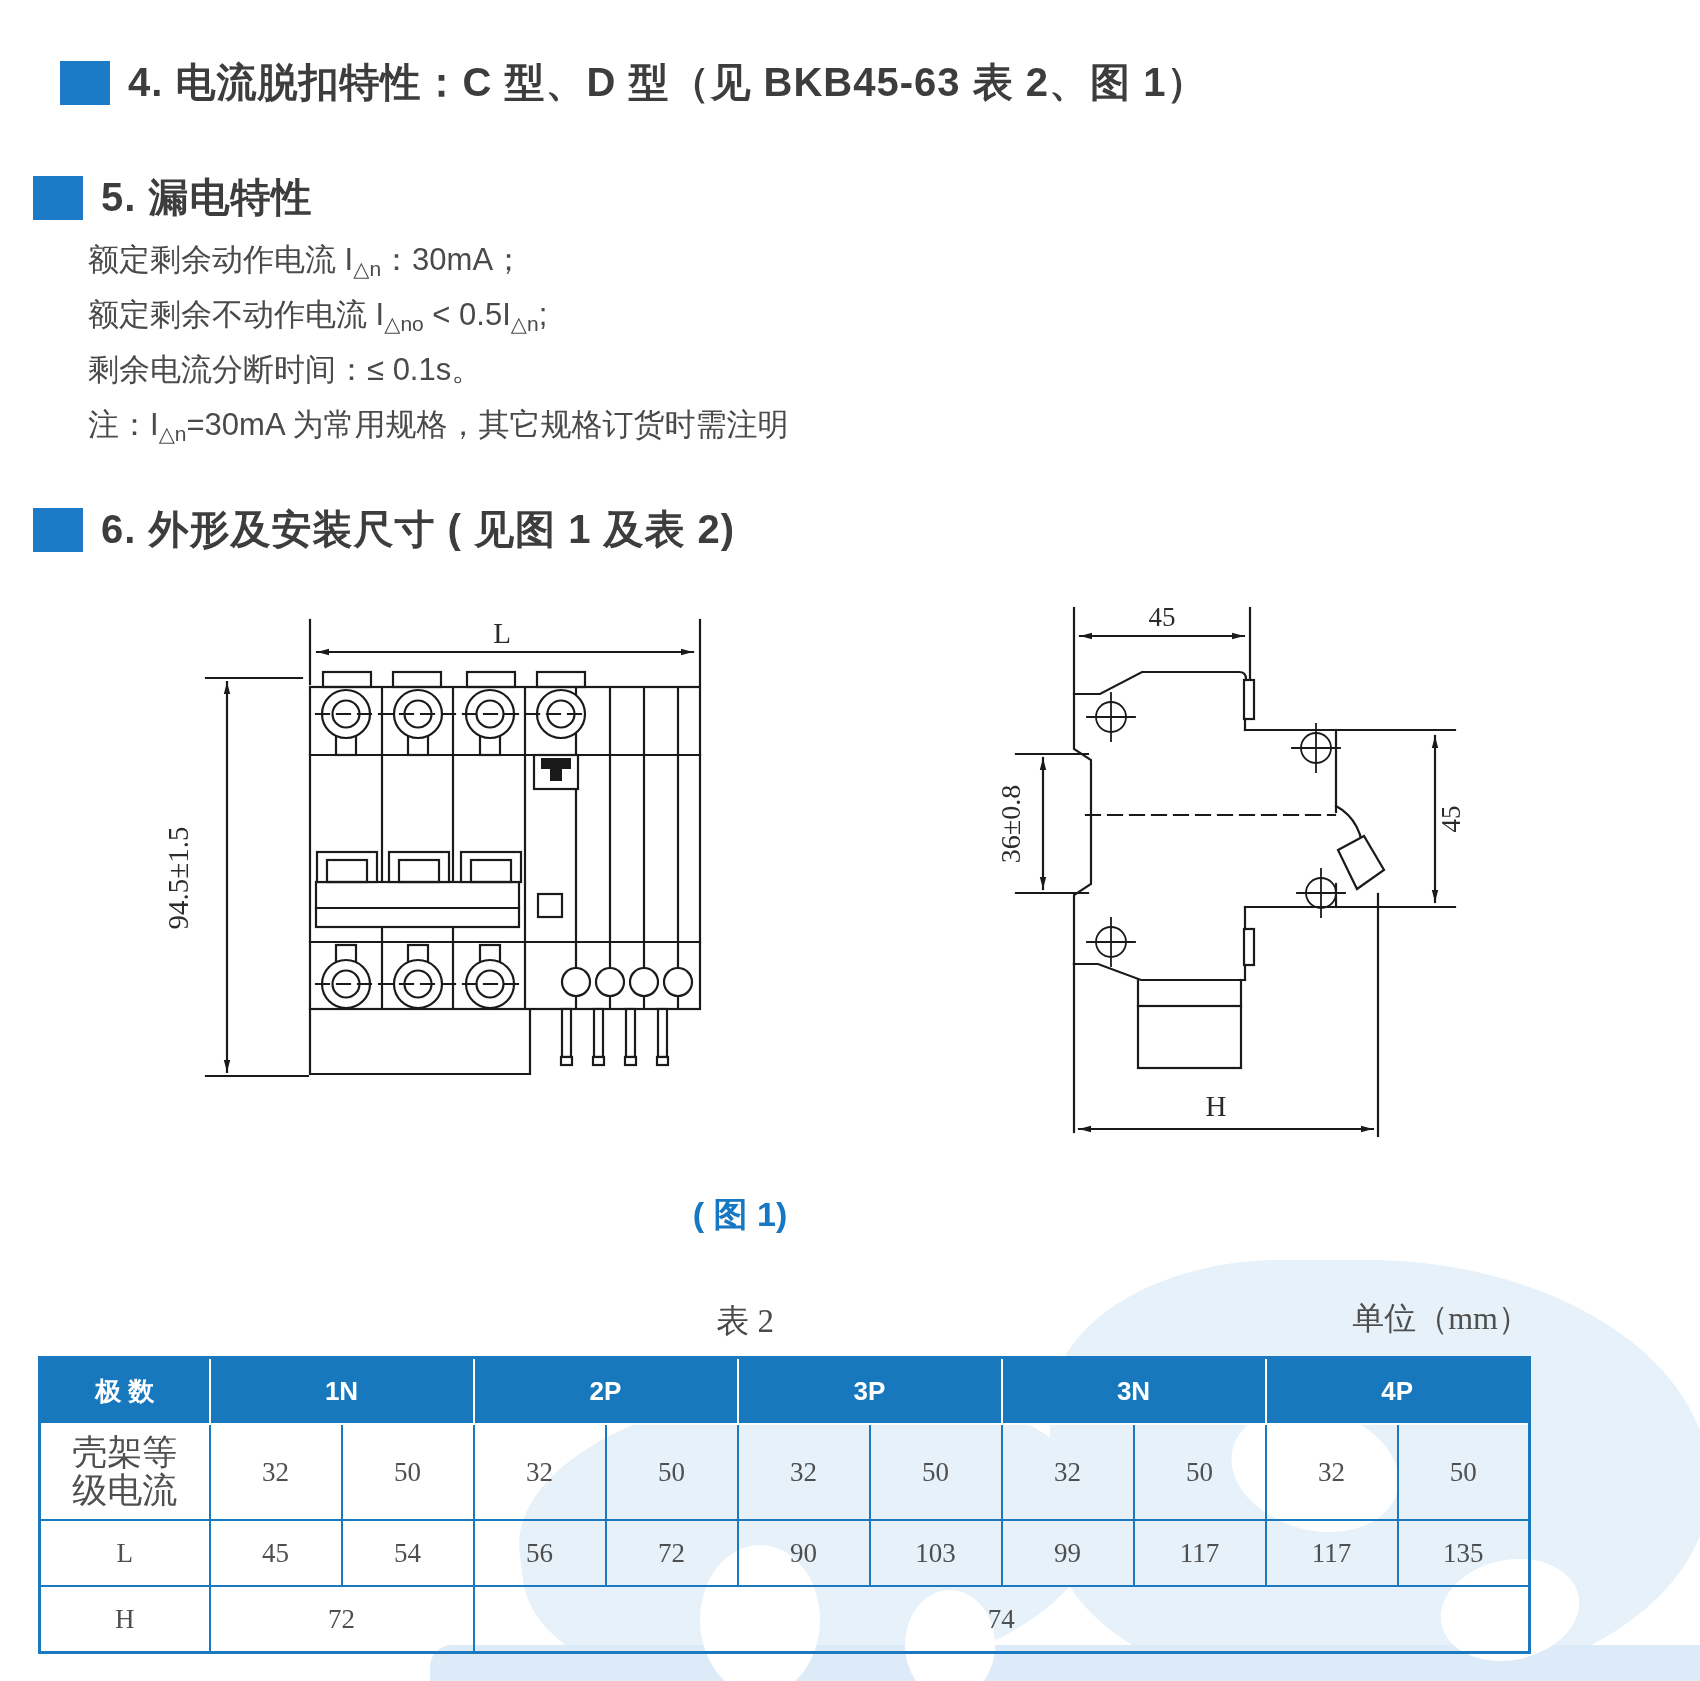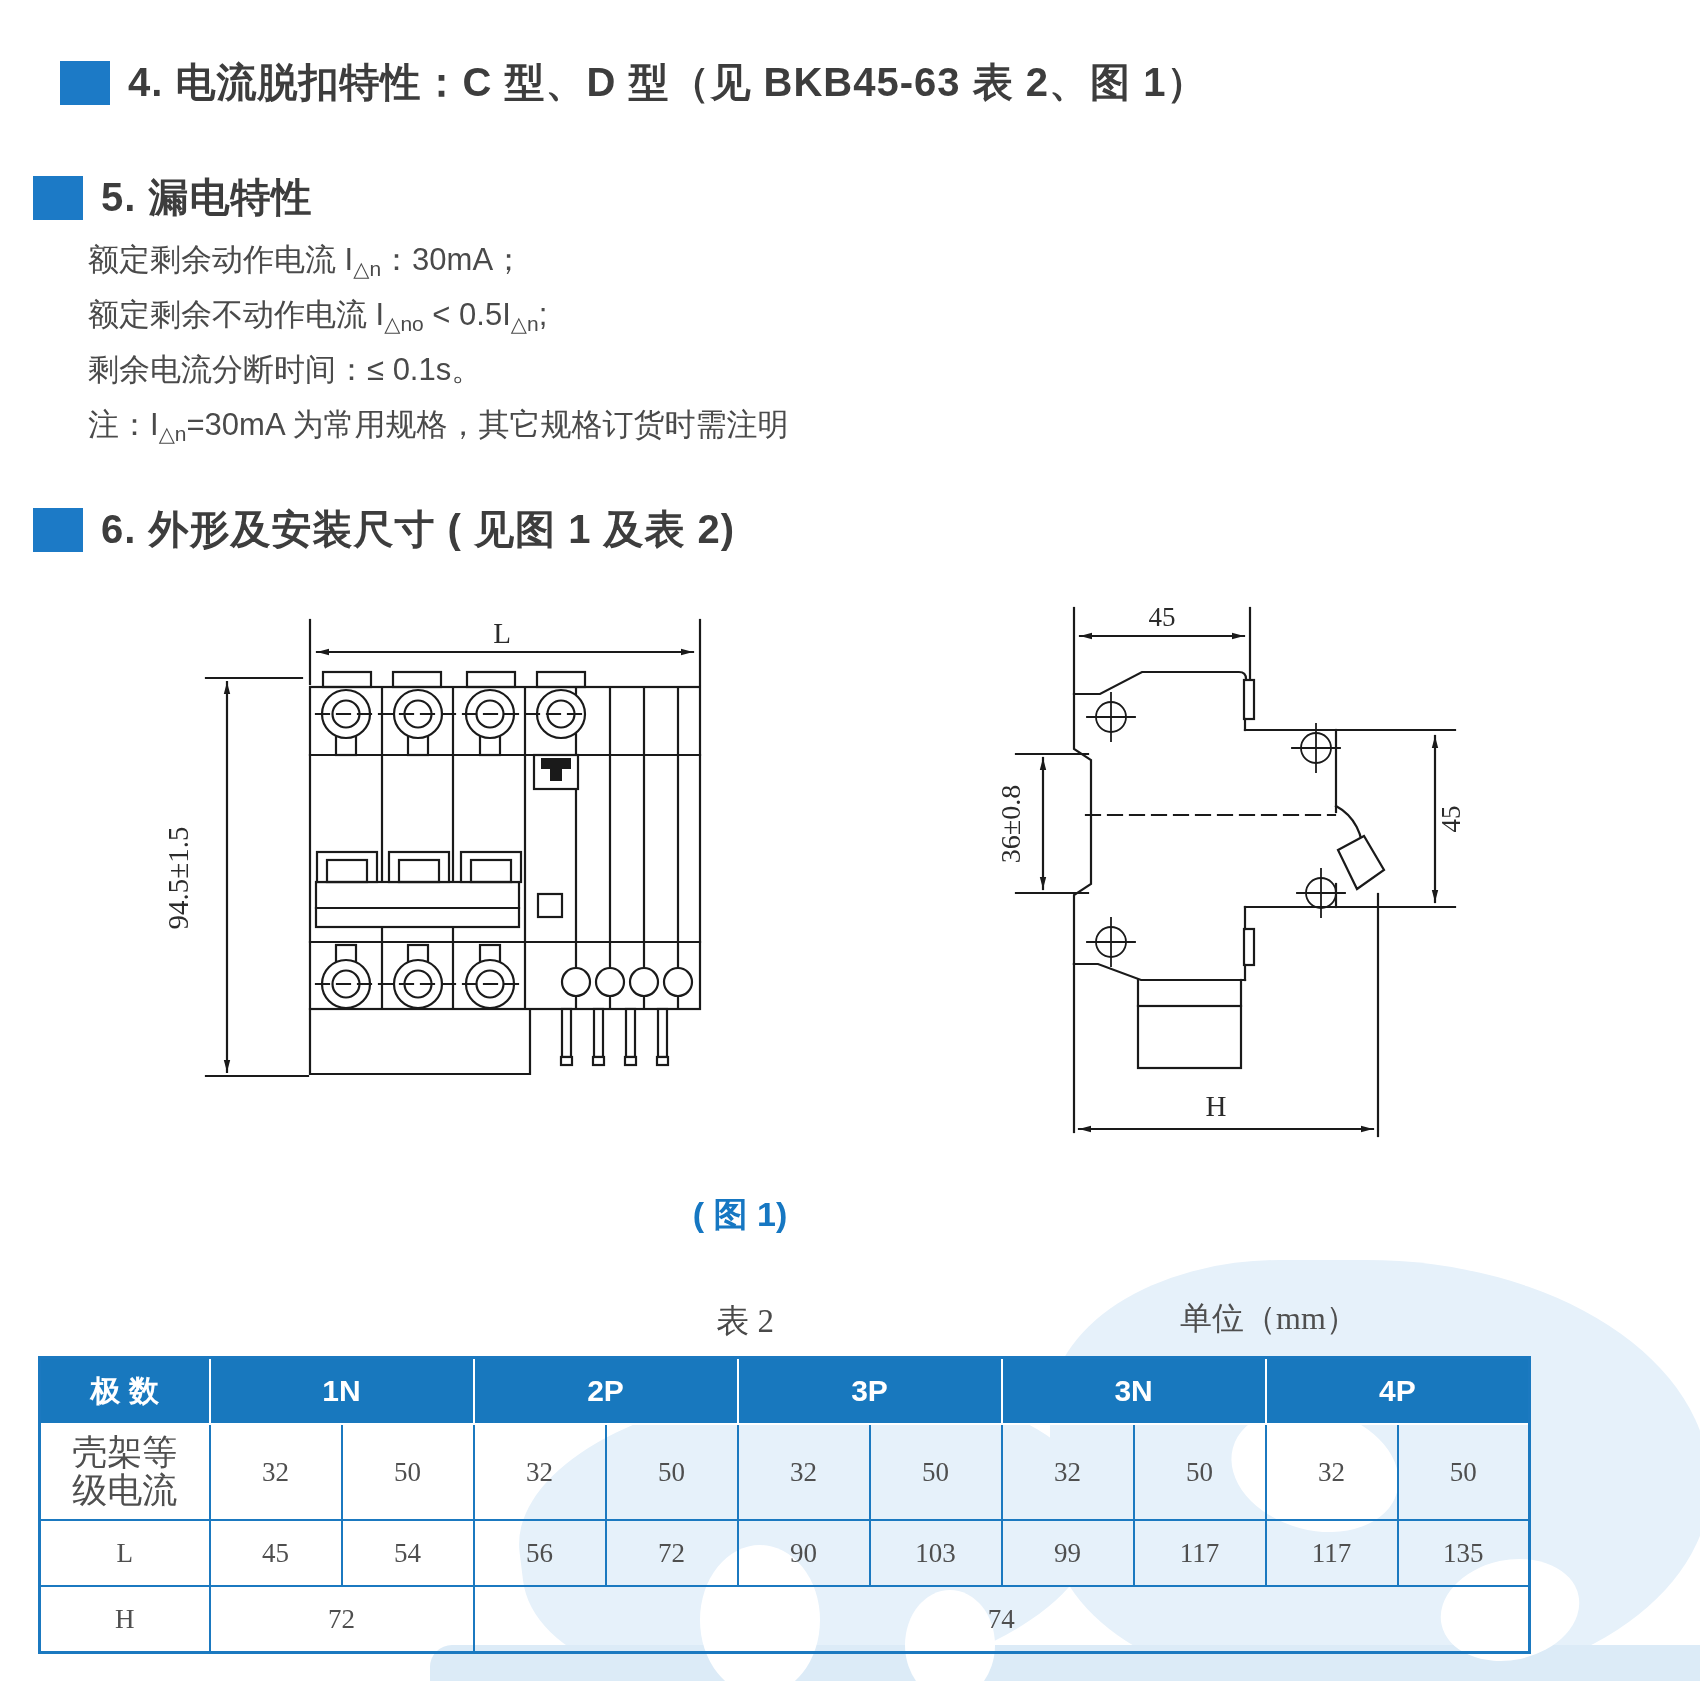--- a/index.html
+++ b/index.html
@@ -19,27 +19,27 @@
   .sub{font-size:21px;align-self:flex-end;padding-bottom:6px;}
   
   .fig-front{position:absolute;left:130px;top:552px;z-index:1;}
   .fig-side{position:absolute;left:958px;top:552px;z-index:1;}
   .dimtext{font-family:"Liberation Serif","DejaVu Serif",serif;fill:#2b2b2b;}
   .caption{position:absolute;left:640px;top:1192px;width:200px;text-align:center;
            font-size:34px;font-weight:700;color:#1677c2;z-index:3;}
   
   .tbl-title{position:absolute;left:645px;top:1299px;width:200px;text-align:center;
              font-size:33px;color:#4a4a4a;z-index:3;font-family:"Liberation Serif","DejaVu Serif",serif;}
-  .tbl-unit{position:absolute;left:1180px;top:1297px;width:350px;
+  .tbl-unit{position:absolute;left:1180px;top:1297px;width:350px;text-align:right;
             font-size:32px;color:#4f4f4f;z-index:3;font-family:"Liberation Serif","DejaVu Serif",serif;}
   
   table.dims{position:absolute;left:38px;top:1356px;width:1490px;z-index:2;
              border-collapse:collapse;table-layout:fixed;border:3px solid #1b79c0;background:transparent;}
   table.dims td{text-align:center;vertical-align:middle;padding:0;}
-  td.th{background:#1878be;color:#ffffff;font-weight:bold;font-size:30px;
+  td.th{background:#1878be;color:#ffffff;font-weight:bold;font-size:26px;
         border:2px solid #ffffff;height:64px;font-family:"Liberation Sans","DejaVu Sans",sans-serif;}
   td.d{border:2px solid #1b79c0;color:#4f4f4f;font-size:27px;
        font-family:"Liberation Serif","DejaVu Serif",serif;background:transparent;}
   tr.r1 td{height:94px;}
   tr.r2 td,tr.r3 td{height:64px;}
   td.lab{white-space:pre-line;font-size:35px;line-height:38px;}
 </style>
 </head>
 <body>
 

